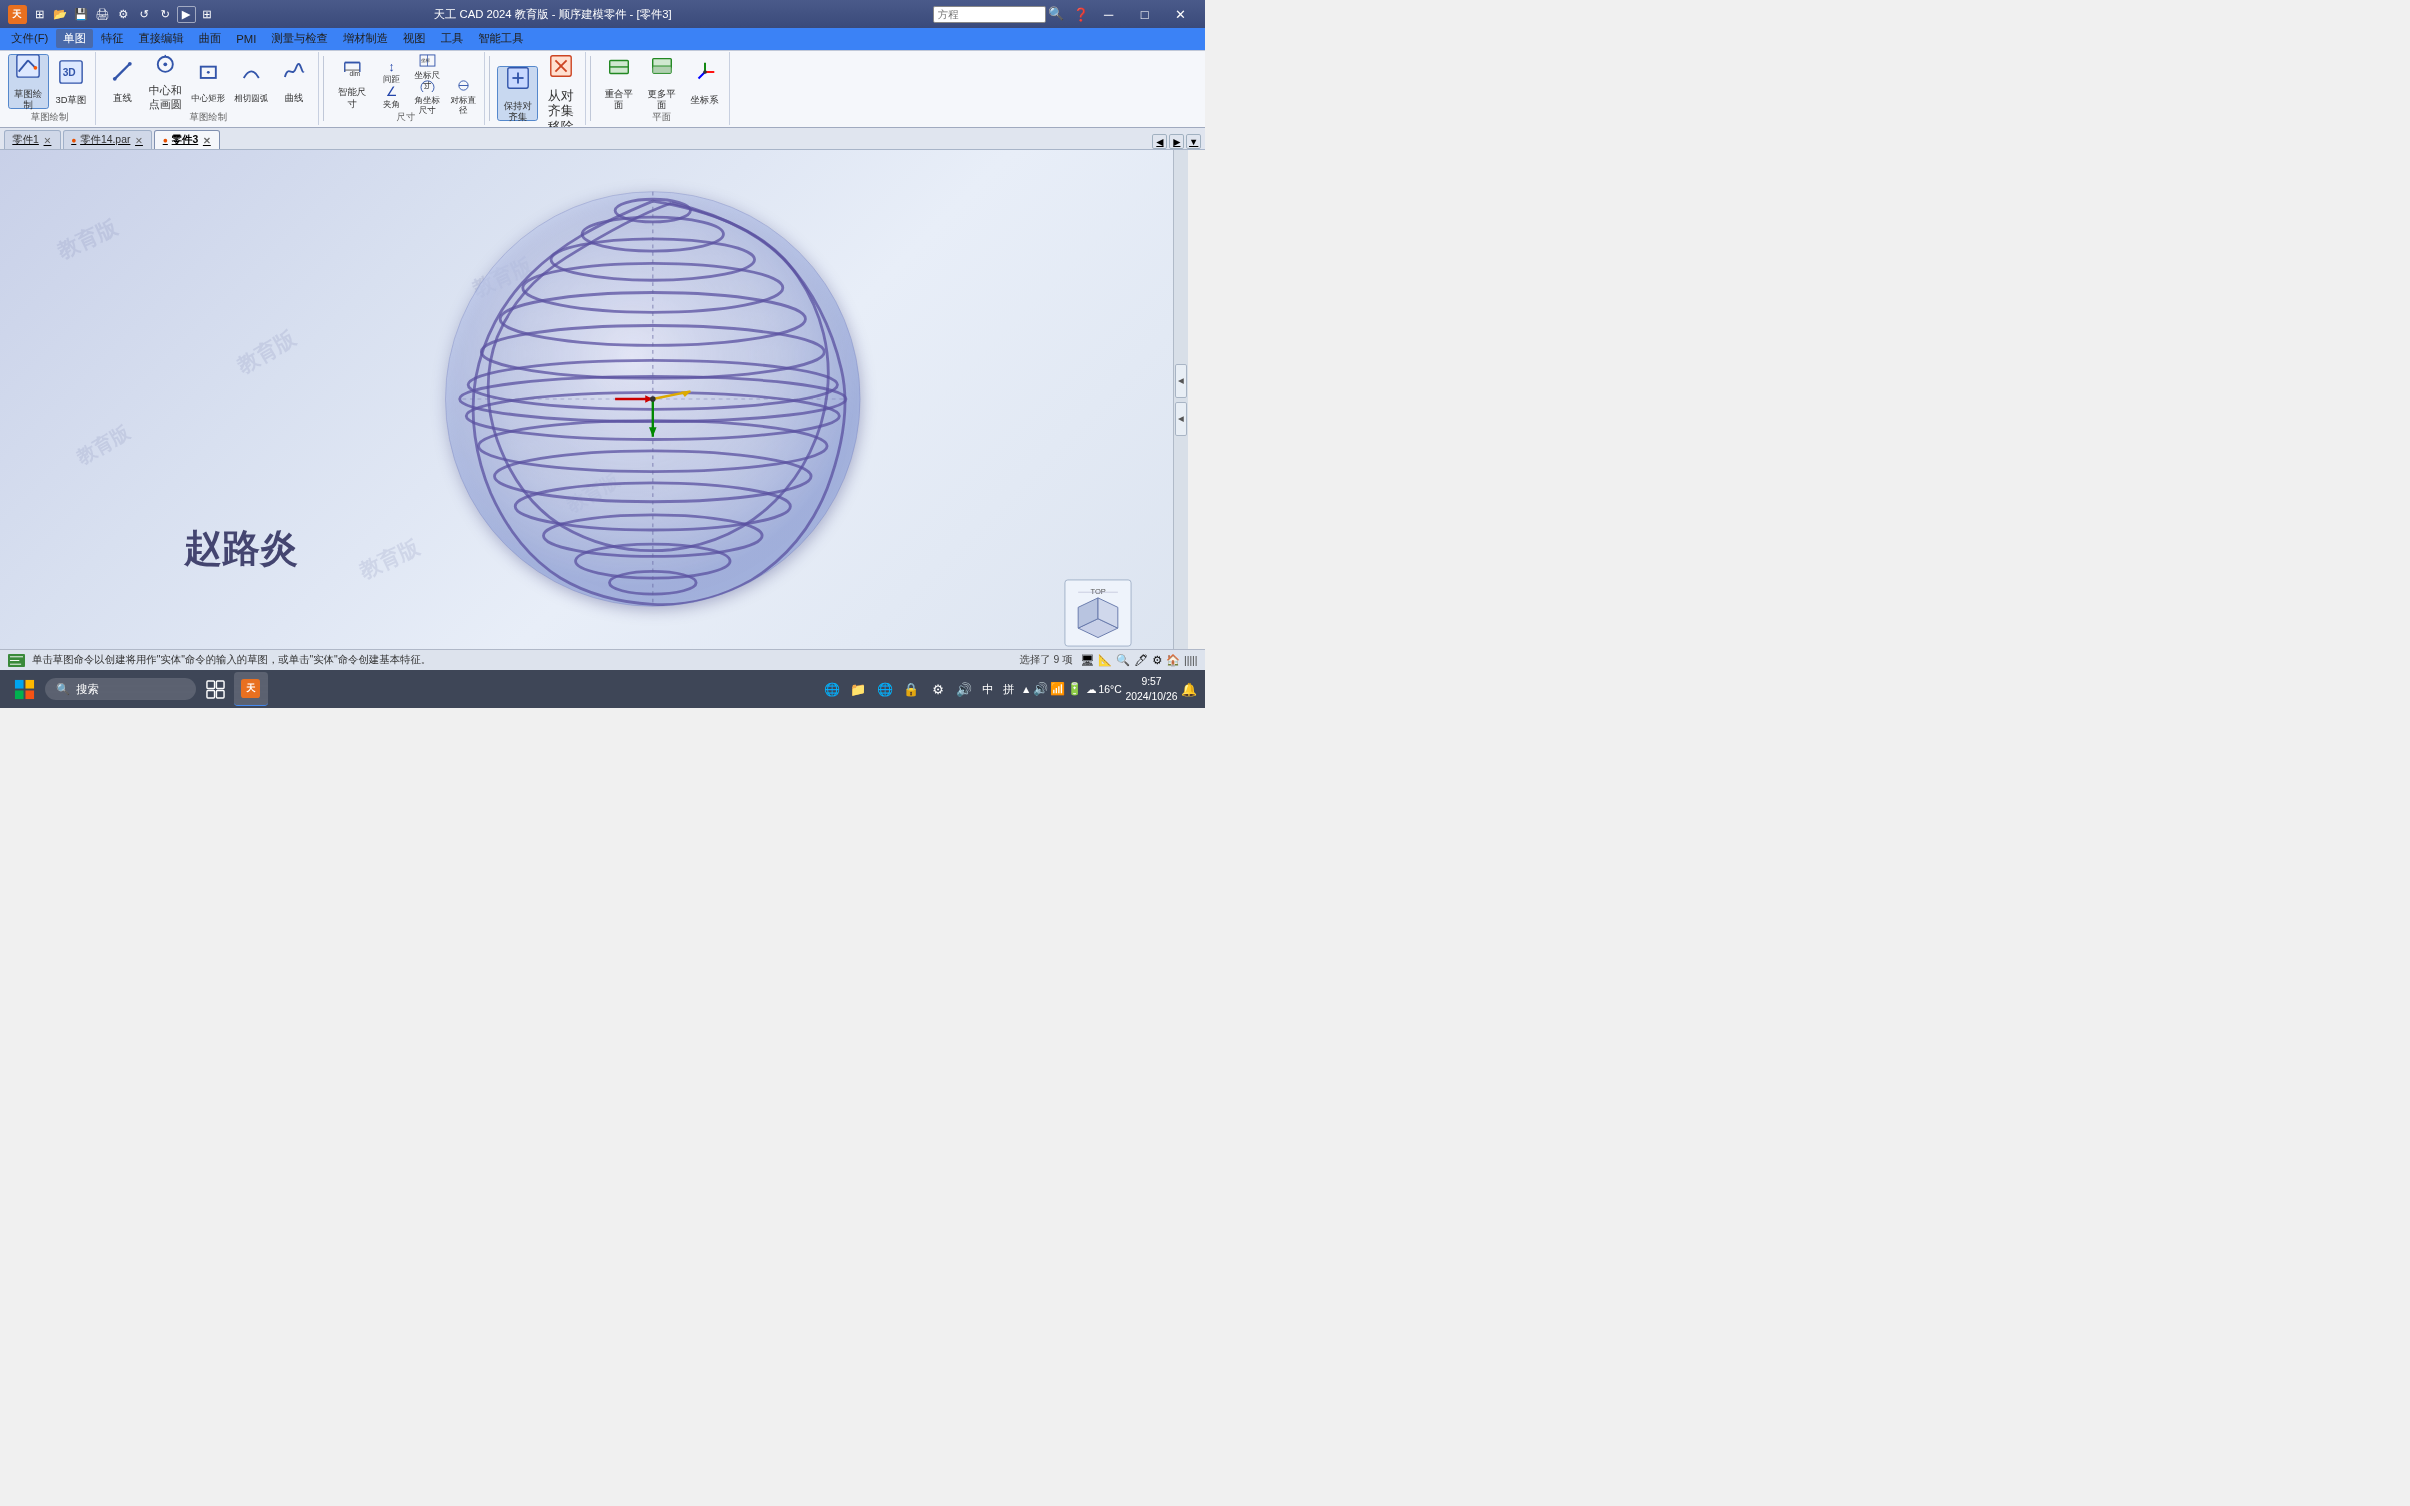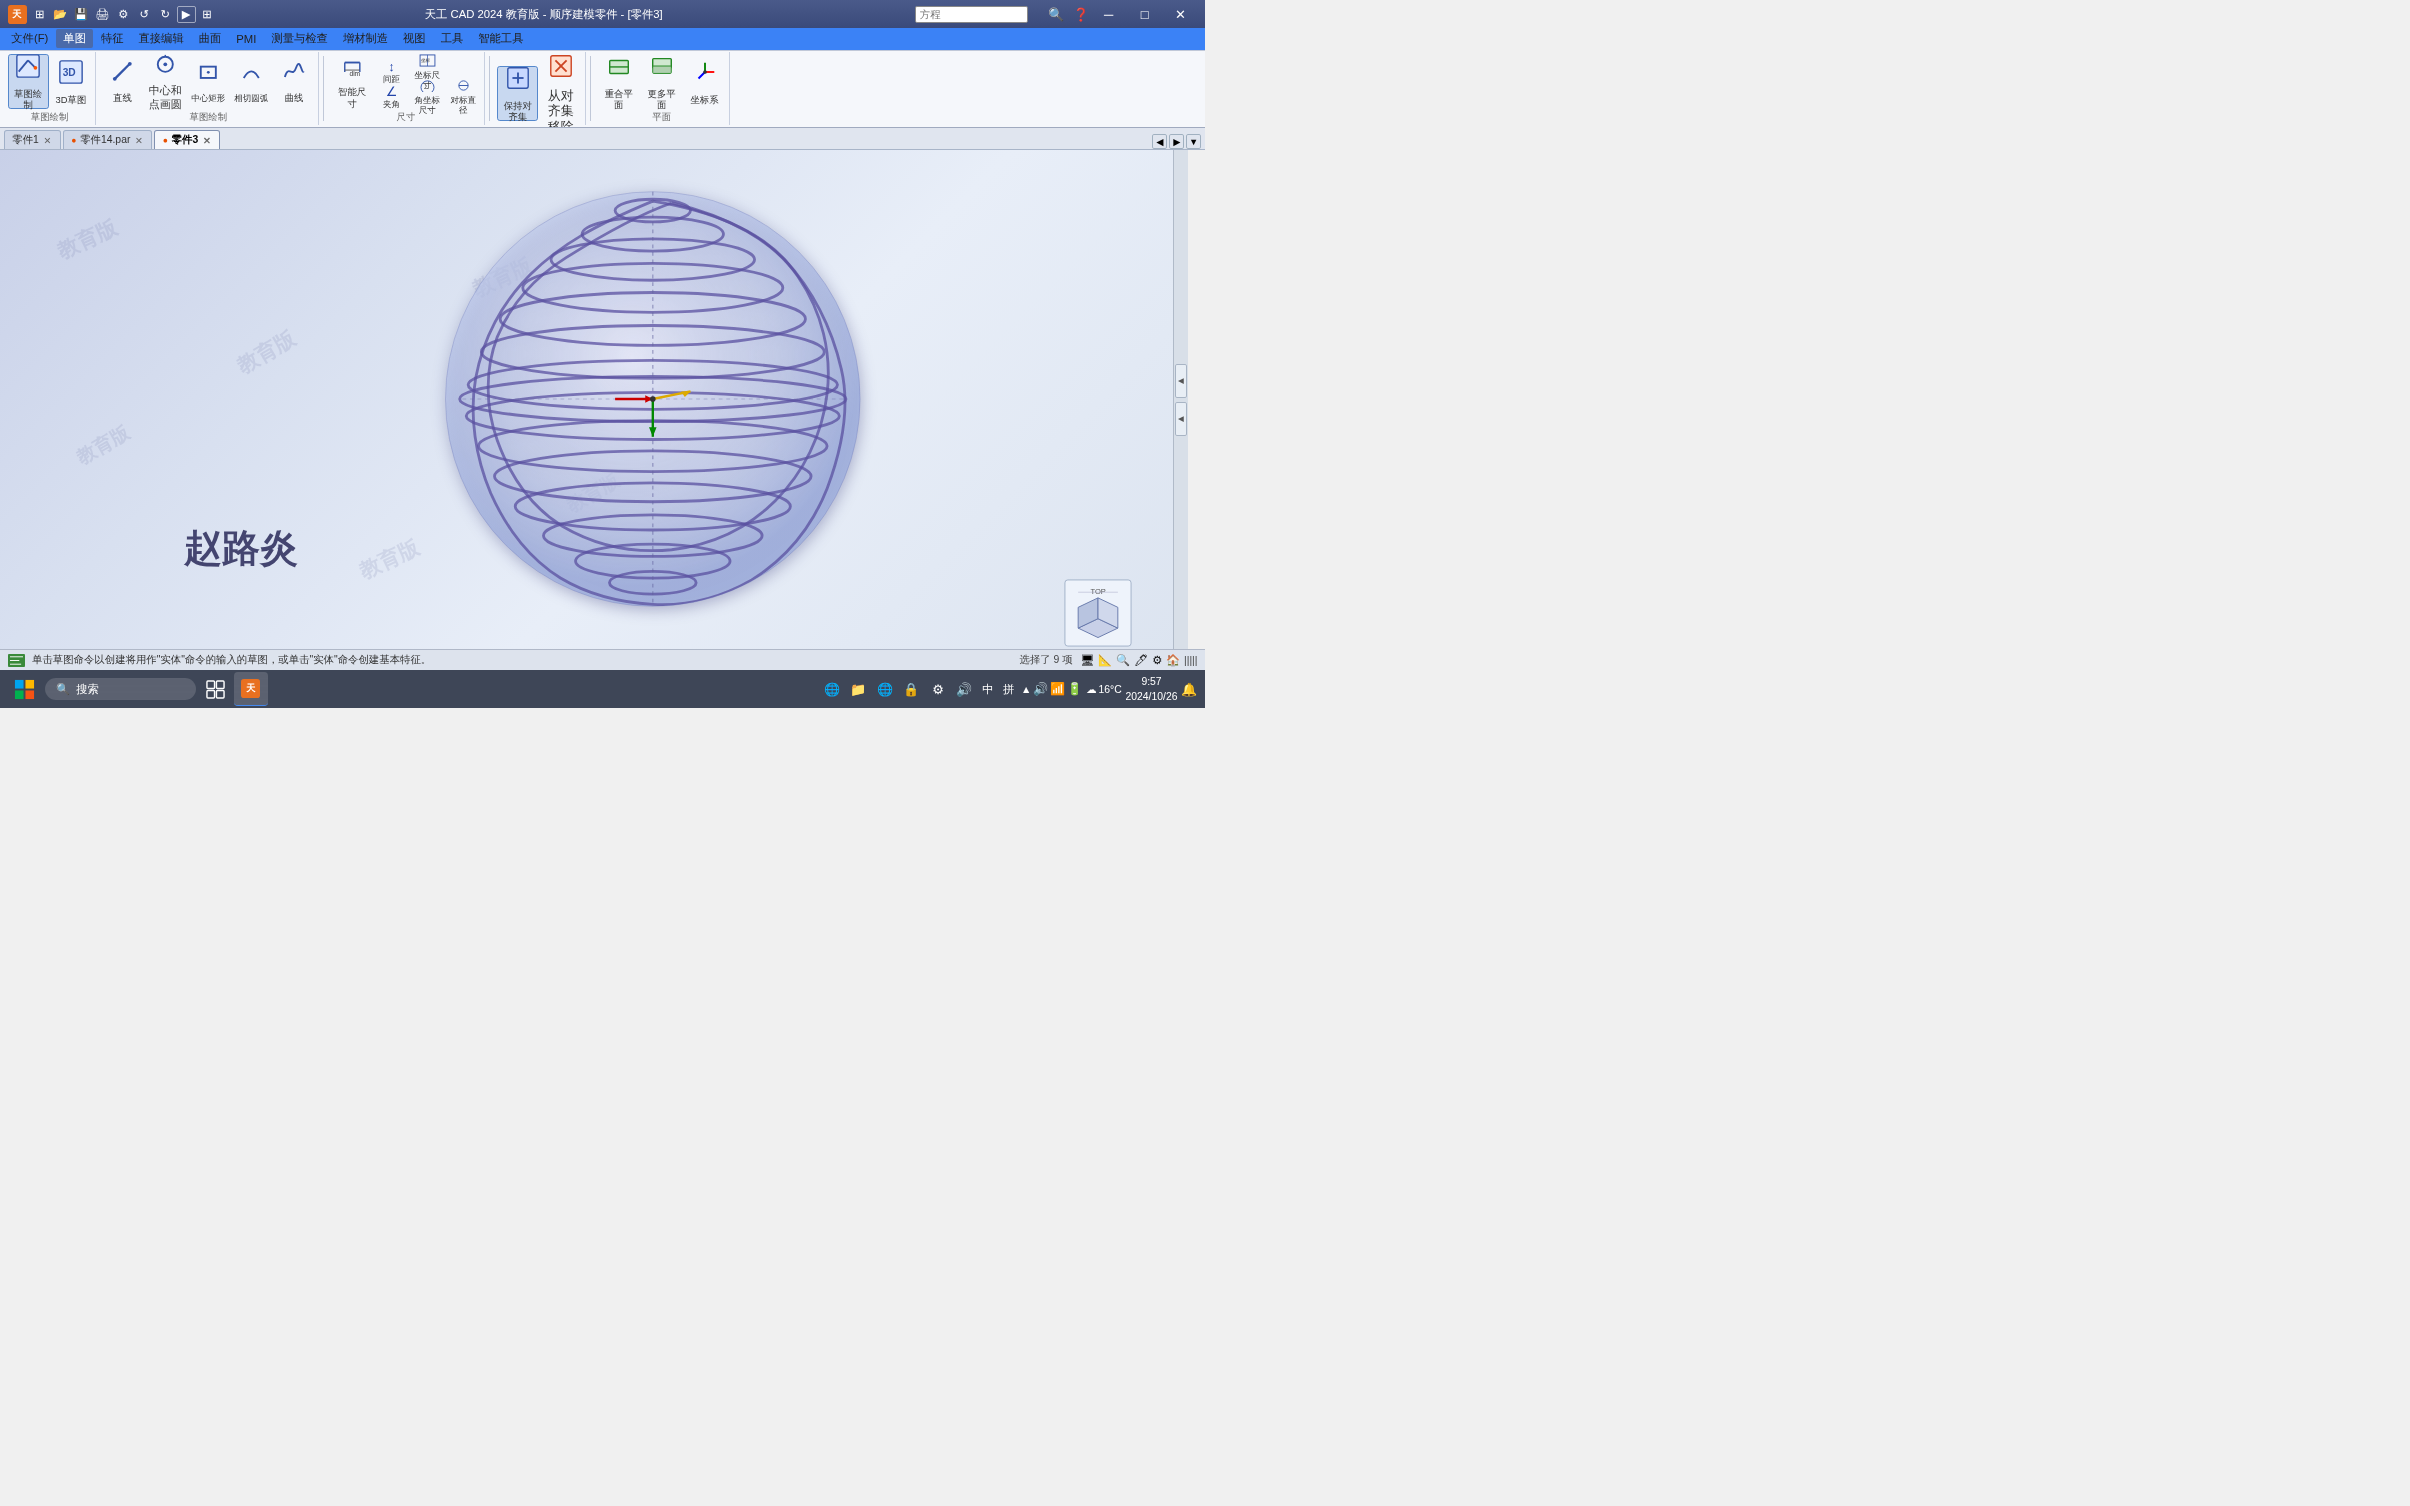--- a/index.html
+++ b/index.html
@@ -168,20 +168,21 @@
     }
 
     
     #tabs-bar {
       height: 22.6px;
       background: #e0e5ef;
       display: flex;
       align-items: flex-end;
       padding: 0 3.8px;
       border-bottom: 0.9px solid #a8b4c8;
+      text-decoration: underline;
     }
     .tab {
       display: flex;
       align-items: center;
       height: 19px;
       padding: 0 7.5px;
       font-size: 10.4px;
       background: #d0d8e8;
       border: 0.9px solid #a0b0c8;
       border-bottom: none;
@@ -382,21 +383,21 @@
       <button class="qa-btn" style="color:white;background:transparent;border:none;">↺</button>
       <button class="qa-btn" style="color:white;background:transparent;border:none;">↻</button>
       <button class="qa-btn" style="color:white;background:transparent;border:none;border:0.9px solid rgba(255,255,255,0.5);padding:0 3.8px;">▶</button>
       <button class="qa-btn" style="color:white;background:transparent;border:none;">⊞</button>
     </div>
   </div>
   <div id="title-text-container">
     <span style="color:white;font-size:11.3px;">天工 CAD 2024 教育版 - 顺序建模零件 - [零件3]</span>
   </div>
   <div id="title-bar-right" style="display:flex;align-items:center;gap:1.9px;">
-    <div id="search-container" style="display:flex;align-items:center;gap:20px;margin-right:7.5px;padding-left:44px;">
+    <div id="search-container" style="display:flex;align-items:flex-start;gap:2px;margin-right:7.5px;padding-left:44px;">
       <input id="search-input" type="text" style="width: 113px; height: 17px; border: 0.9px solid rgb(136, 136, 136); border-radius: 1.9px; padding: 0px 3.8px; font-size: 10.4px;" placeholder="方程">
       <button style="background:transparent;border:none;color:white;cursor:pointer;font-size:13px;">🔍</button>
     </div>
     <button style="background:transparent;border:none;color:white;cursor:pointer;font-size:13px;">❓</button>
     <button class="title-btn">─</button>
     <button class="title-btn">□</button>
     <button class="title-btn close">✕</button>
   </div>
 </div>
 

